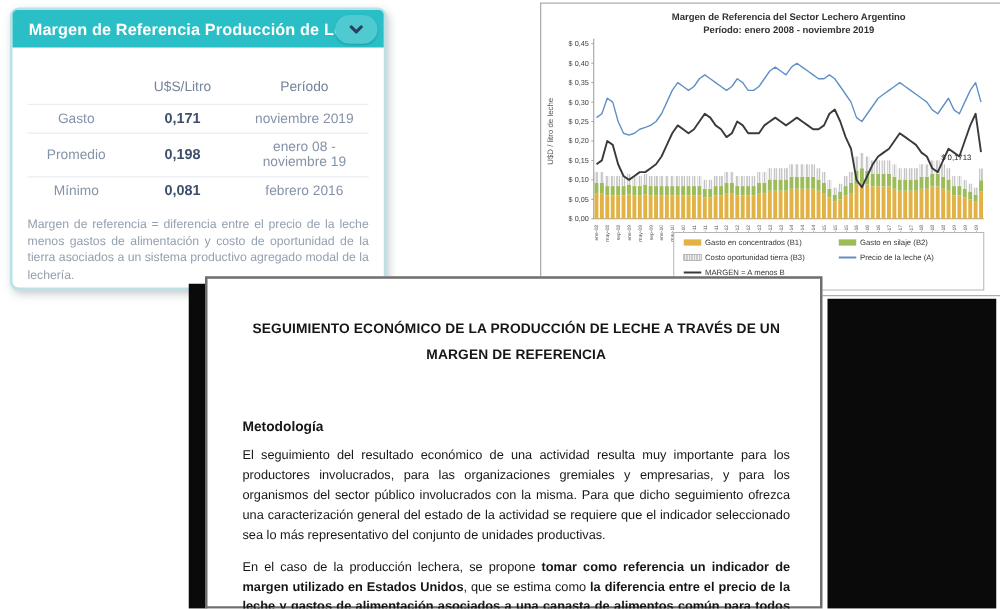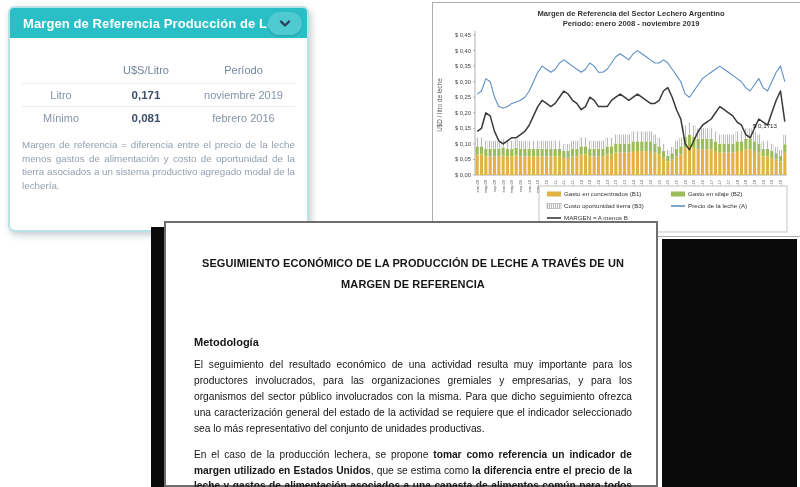--- a/index.html
+++ b/index.html
@@ -68,23 +68,28 @@
           </colgroup>
         <thead>
           <tr>
             <th></th>
             <th>U$S/Litro</th>
             <th>Período</th>
           </tr>
         </thead>
         <tbody>
           <tr>
-            <td class="lbl">Litro</td>
+            <td class="lbl">Gasto</td>
             <td class="val">0,171</td>
             <td class="per">noviembre 2019</td>
+          </tr>
+          <tr>
+            <td class="lbl">Promedio</td>
+            <td class="val">0,198</td>
+            <td class="per">enero 08 - noviembre 19</td>
           </tr>
           <tr>
             <td class="lbl">Mínimo</td>
             <td class="val">0,081</td>
             <td class="per">febrero 2016</td>
           </tr>
         </tbody>
       </table>
       <div class="footnote">Margen de referencia = diferencia entre el precio de la leche menos gastos de alimentación y costo de oportunidad de la tierra asociados a un sistema productivo agregado modal de la lechería.</div>
     </div>

